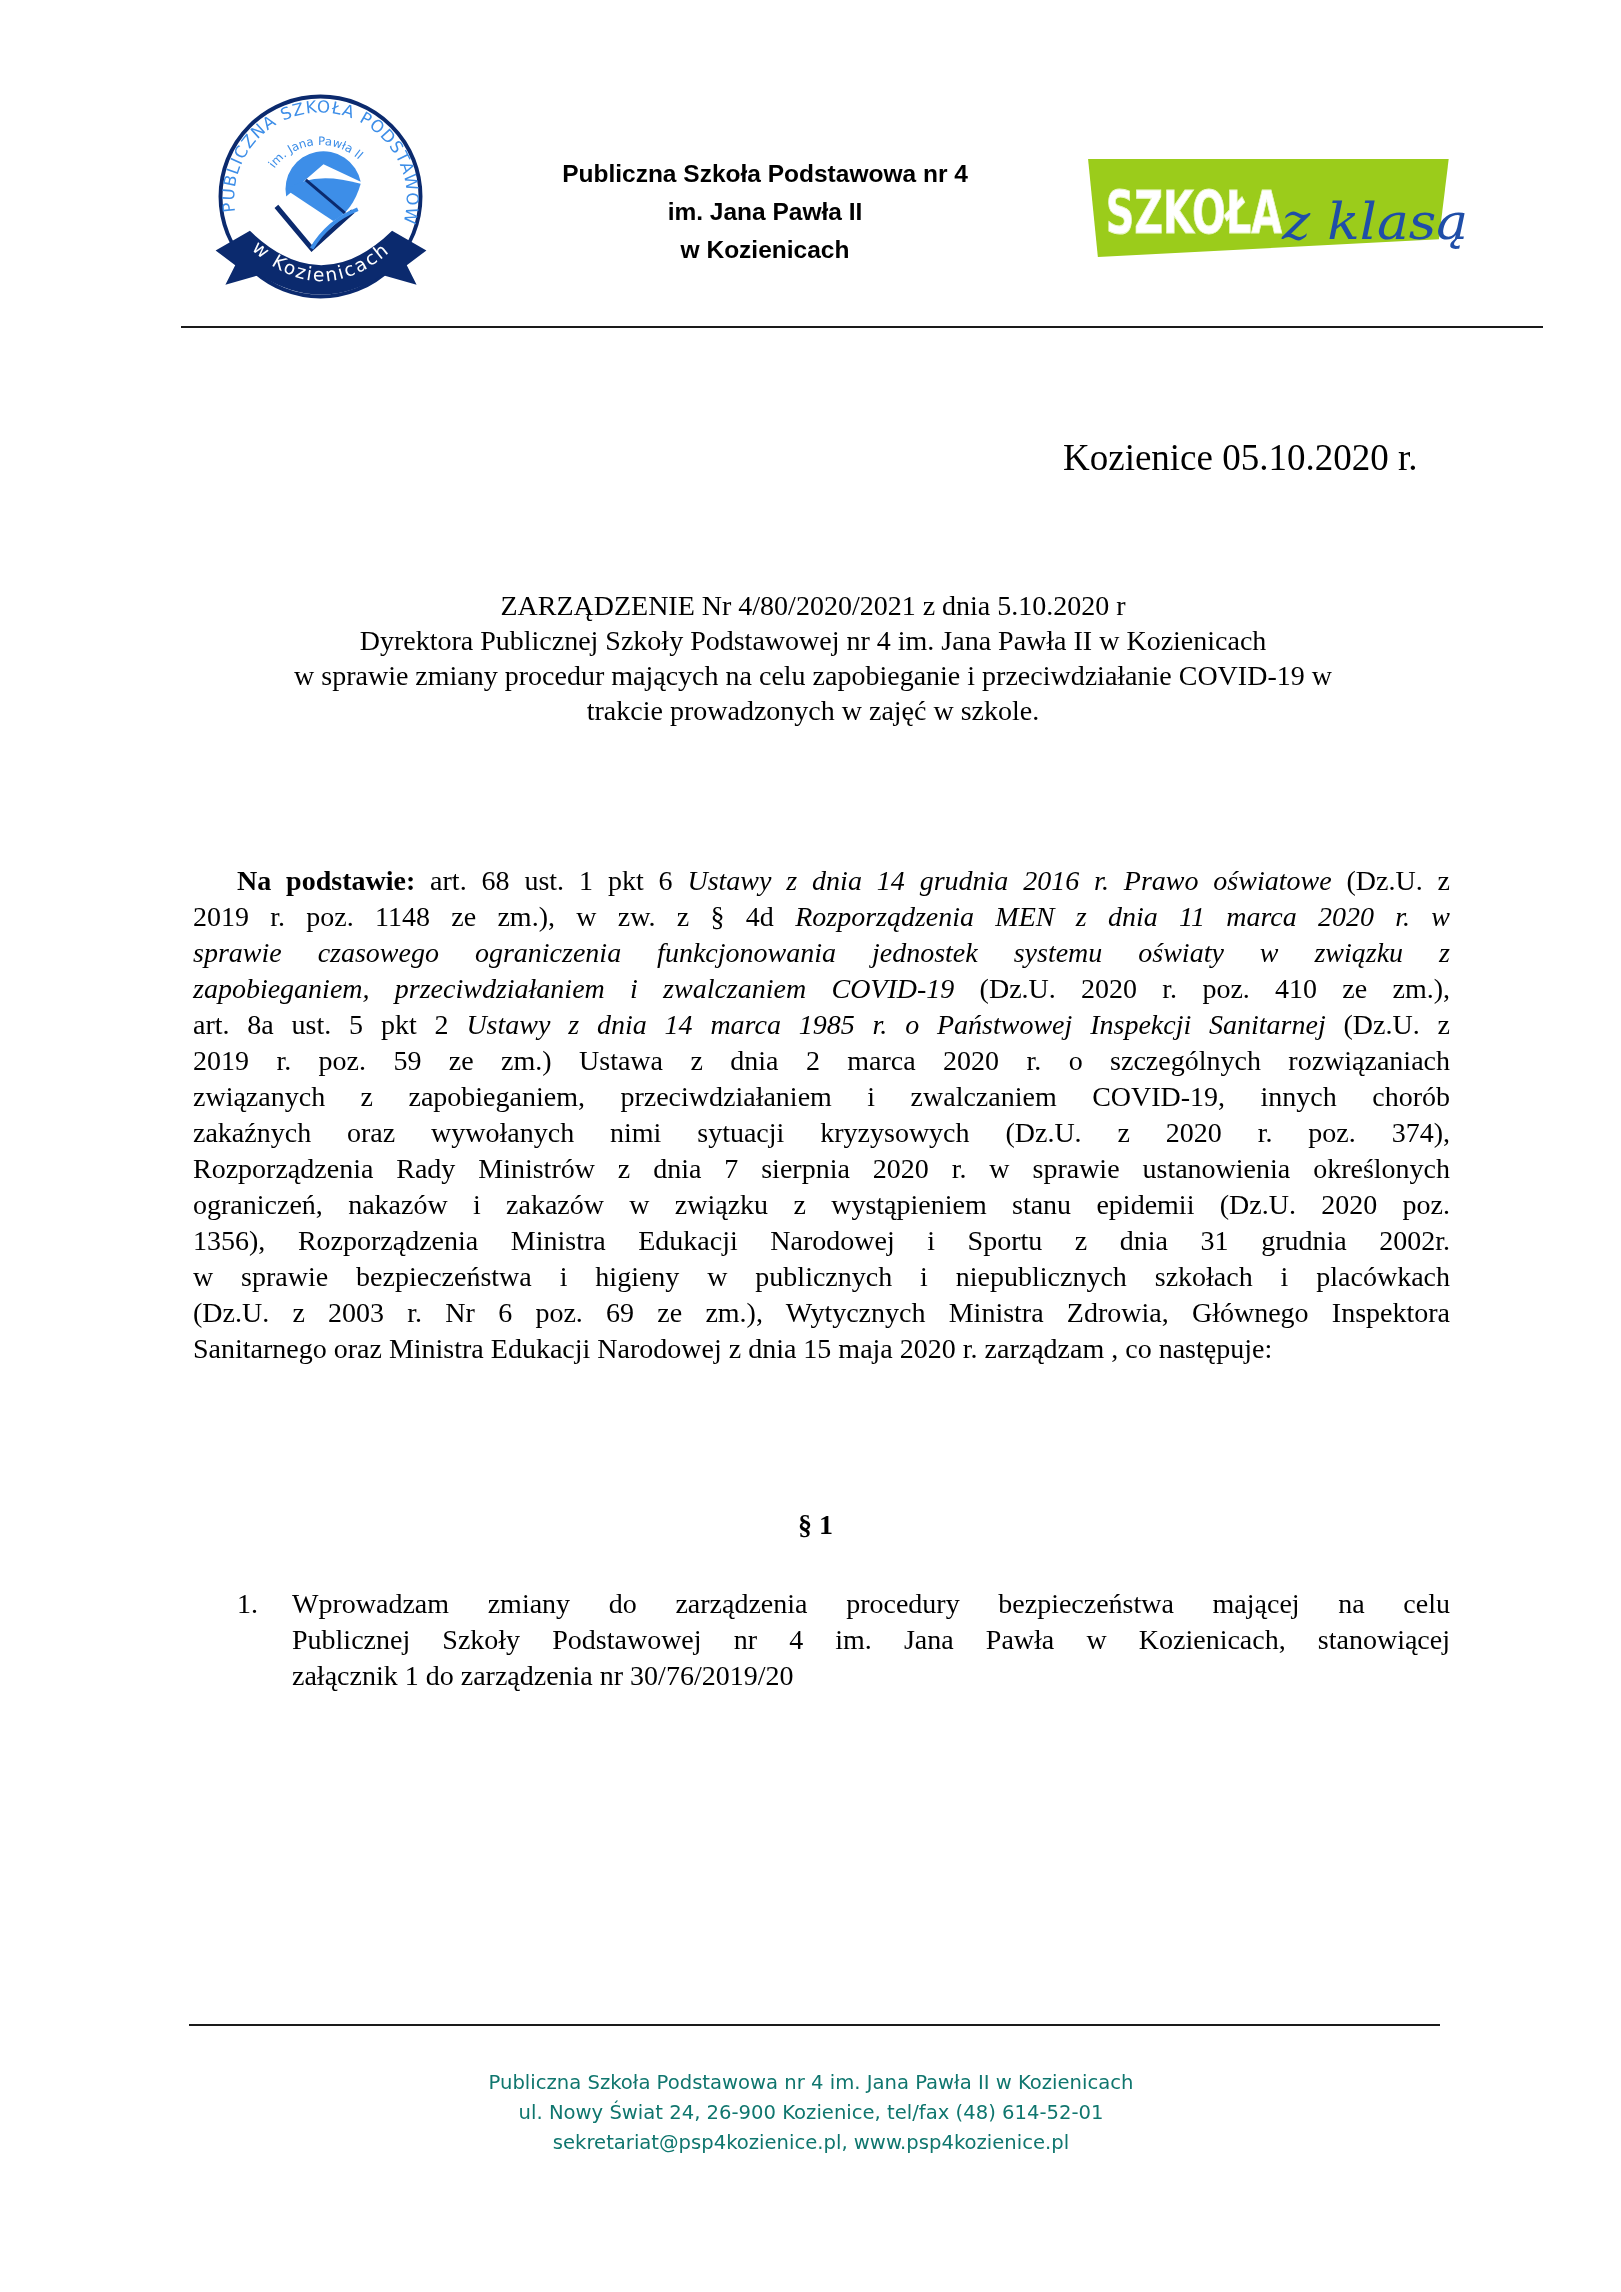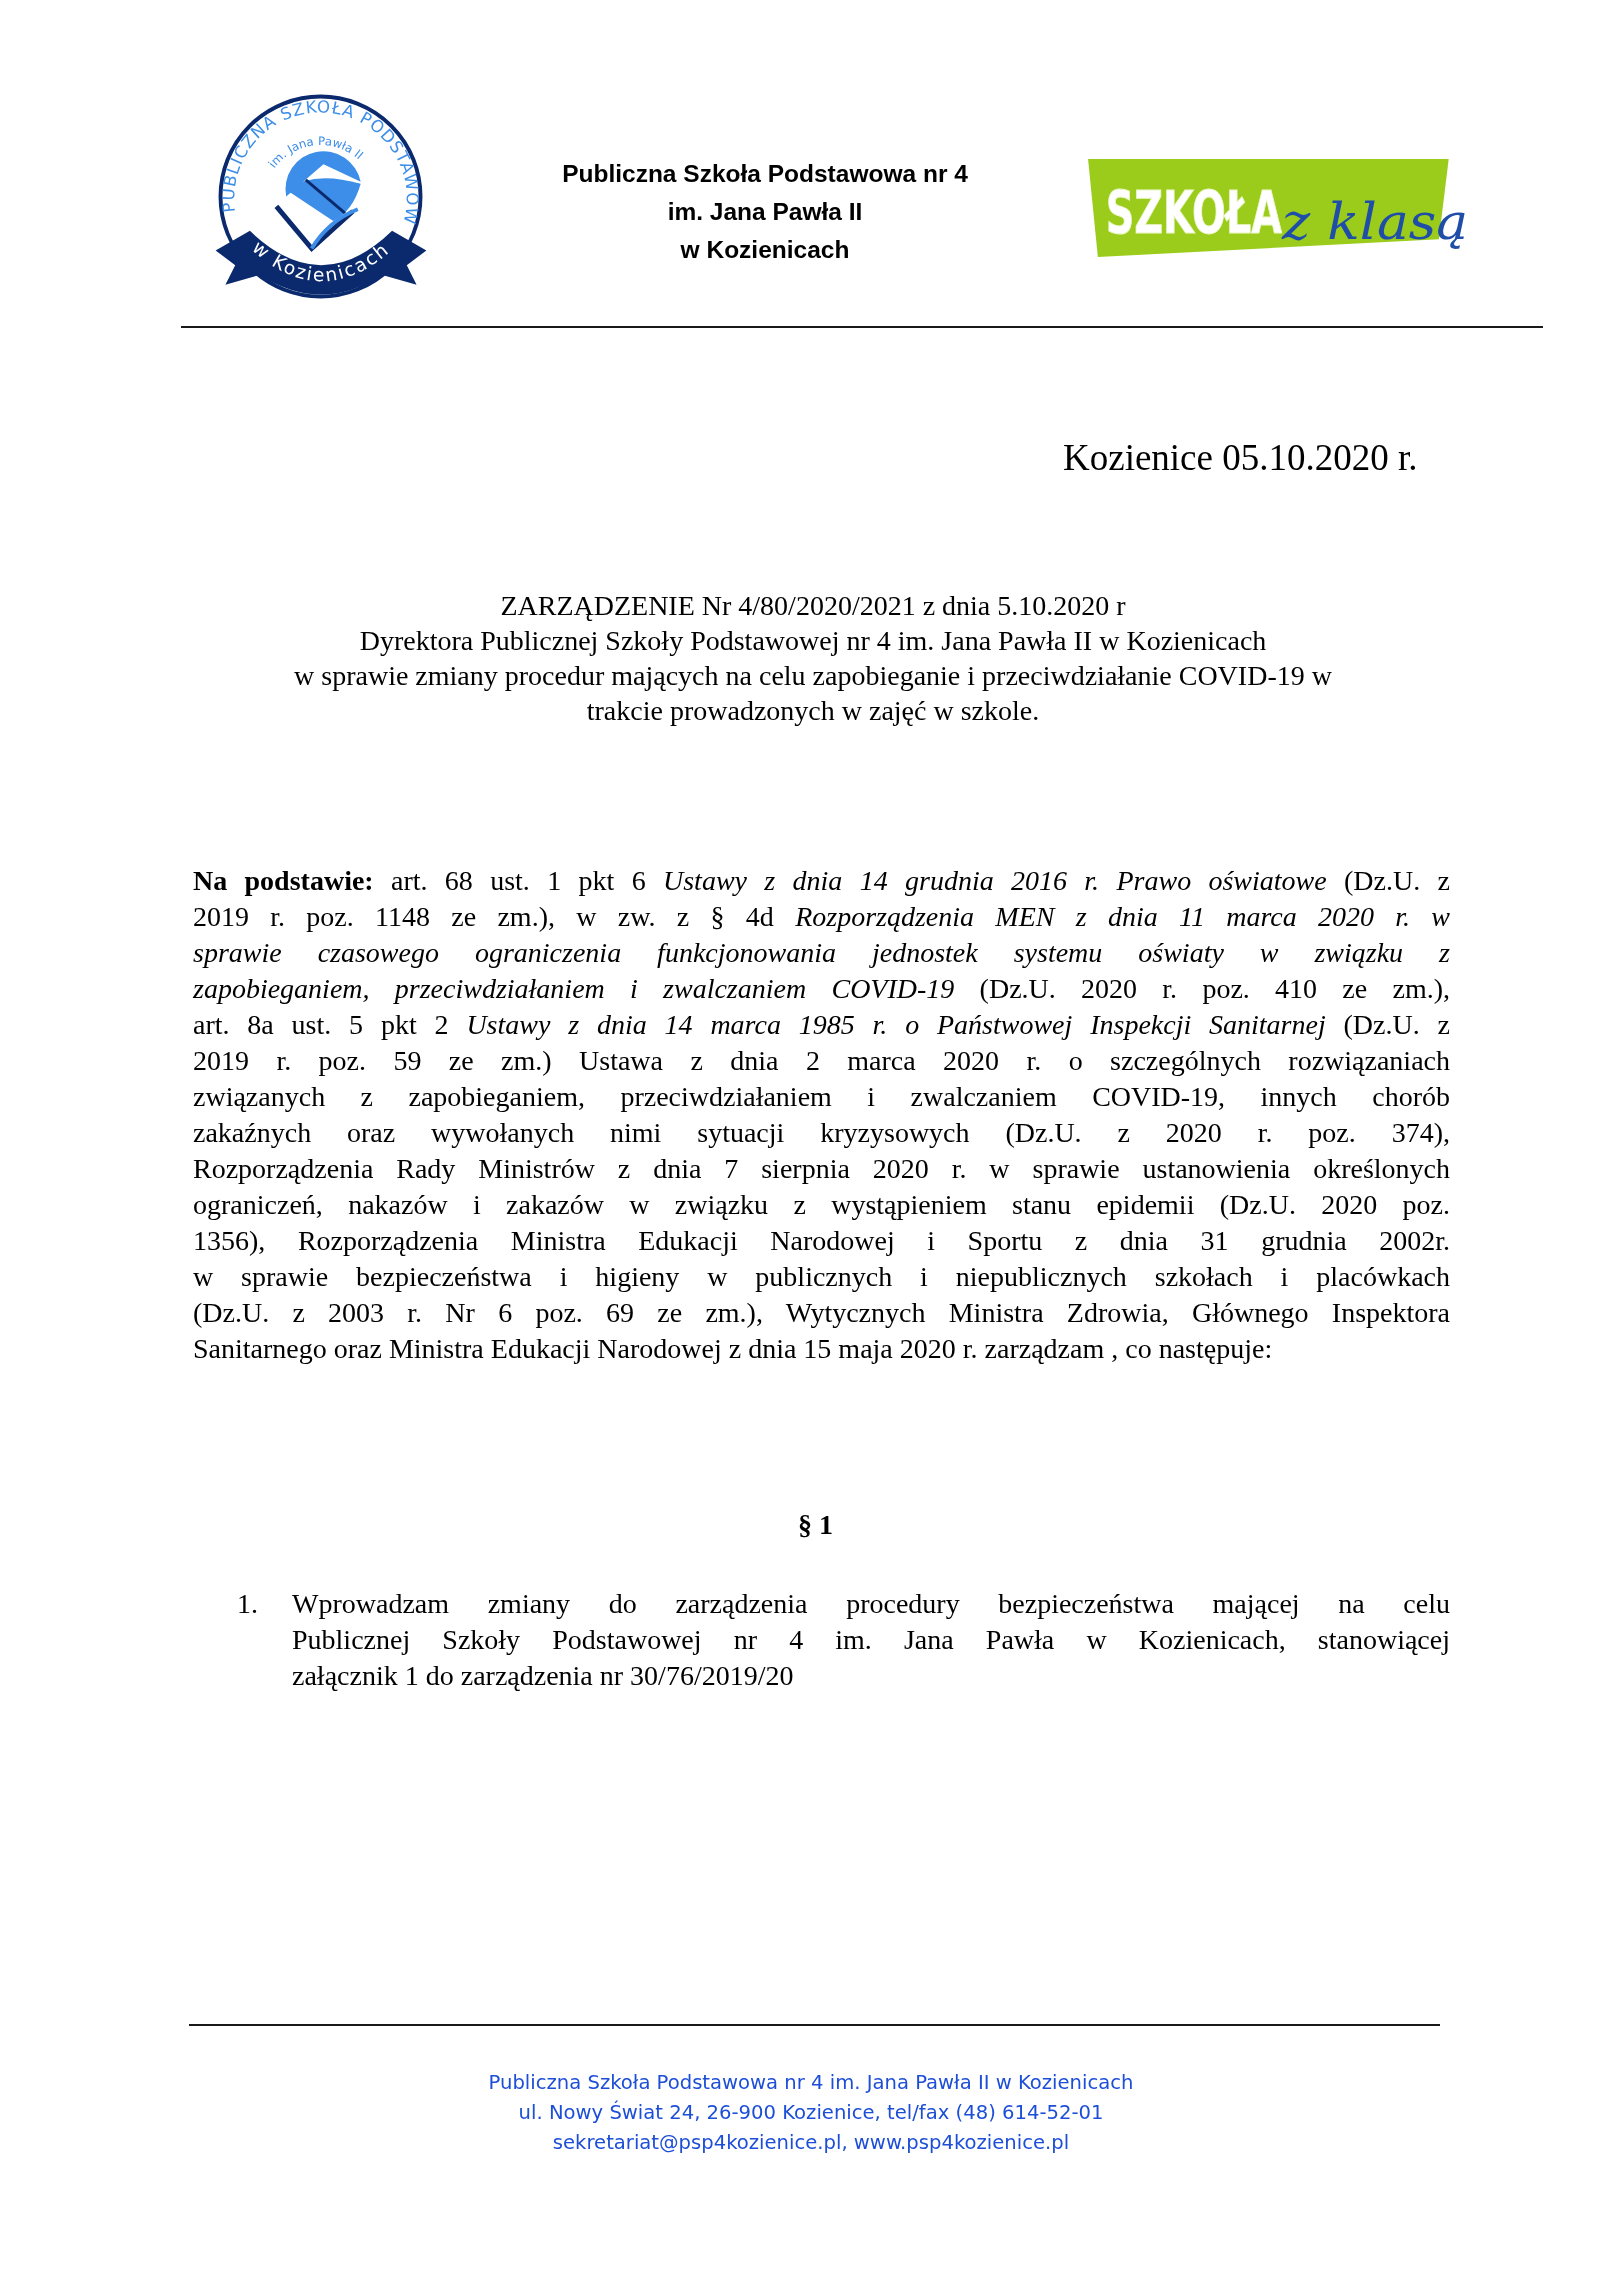--- a/index.html
+++ b/index.html
@@ -16,36 +16,36 @@
   .date-line { position: absolute; left: 1063px; top: 436px; font-size: 37px; font-family: "Liberation Serif", serif; }
 
   .title-block { position: absolute; left: 176px; top: 588px; width: 1274px; text-align: center;
     font-family: "Liberation Serif", serif; font-size: 28px; line-height: 35px; }
   .title-block div { white-space: nowrap; }
 
   .legal-basis { position: absolute; left: 193px; top: 863px; width: 1257px;
     font-family: "Liberation Serif", serif; font-size: 28px; line-height: 36px; }
   .legal-basis .line { display: block; text-align: justify; text-align-last: justify; white-space: nowrap; height: 36px; overflow: visible; }
   .legal-basis .line.last { text-align-last: left; }
-  .legal-basis b { font-weight: bold; }
+  .legal-basis b { font-weight: bold; margin-left: 44px; }
   .legal-basis i { font-style: italic; }
 
   .section-mark { position: absolute; left: 0; top: 1509px; width: 1621px; padding-left: 9.8px; box-sizing: border-box; text-align: center;
     font-family: "Liberation Serif", serif; font-weight: bold; font-size: 28px; }
 
   .list { position: absolute; left: 235px; top: 1586px; width: 1215px;
     font-family: "Liberation Serif", serif; font-size: 28px; line-height: 36px; }
   .list-item { position: relative; padding-left: 57px; }
   .list-item .num { position: absolute; left: 2px; top: 0; }
   .list-item .line { display: block; text-align: justify; text-align-last: justify; white-space: nowrap; height: 36px; }
   .list-item .line.last { text-align-last: left; }
 
   .footer-rule { position: absolute; left: 189px; top: 2024px; width: 1251px; height: 2px; background: #1a1a1a; }
   .footer { position: absolute; left: 321px; top: 2068px; width: 980px; text-align: center;
-    font-family: "DejaVu Sans", sans-serif; font-size: 19.6px; line-height: 30px; color: #1d4ed8; }
+    font-family: "DejaVu Sans", sans-serif; font-size: 19.6px; line-height: 30px; color: #0f766e; }
   .footer div { white-space: nowrap; }
 </style>
 </head>
 <body>
 
 <div class="page">
 
   <div class="school-logo">
     <svg width="250" height="250" viewBox="0 0 255 255">
       <defs>

